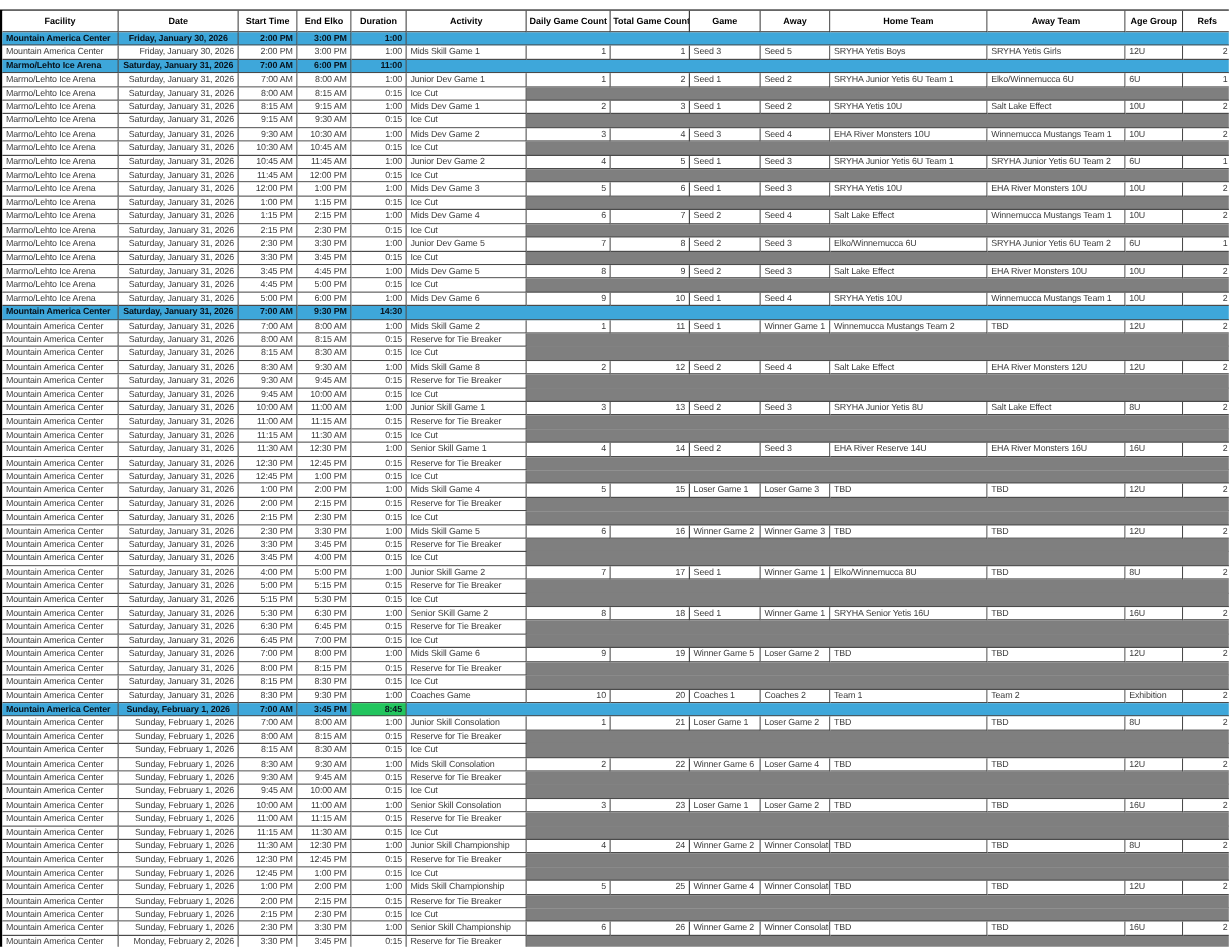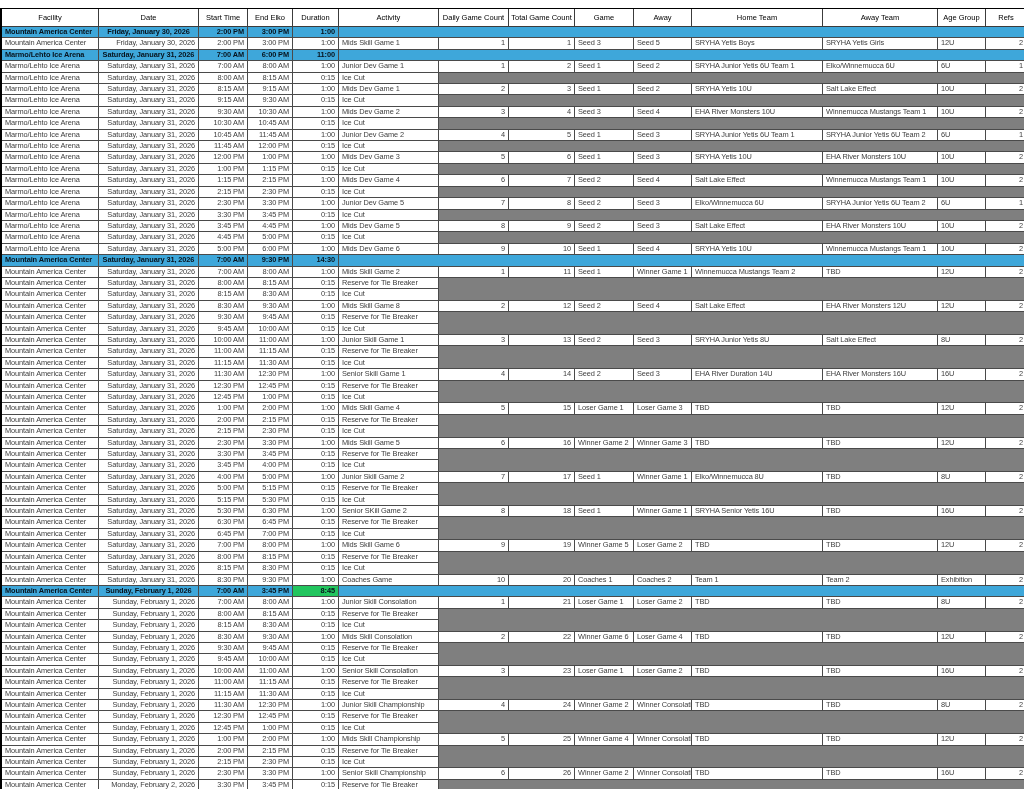--- a/index.html
+++ b/index.html
@@ -1,20 +1,20 @@
 <!DOCTYPE html>
 <html><head>
 <meta charset="utf-8">
 <style>
   html,body{margin:0;padding:0;background:#ffffff;}
   body{width:1024px;height:789px;overflow:hidden;font-family:"Liberation Sans",sans-serif;}
   .sheet{padding-top:8px;}
   table{border-collapse:separate;border-spacing:0;table-layout:fixed;width:1024px;
         border-top:1px solid #000;border-left:2px solid #000;border-right:2px solid #000;border-bottom:4px solid #000;}
-  th{font-size:7.5px;font-weight:400;color:#000;text-align:center;height:17px;
+  th{font-size:7.5px;font-weight:700;color:#000;text-align:center;height:17px;
      border-right:1px solid #3c3c3c;border-bottom:1px solid #3c3c3c;padding:0 2px;
      overflow:hidden;white-space:nowrap;vertical-align:middle;background:#fff;}
   td{font-size:7.4px;color:#3d3d3d;height:10.3px;line-height:10.4px;letter-spacing:-0.1px;
      border-right:1px solid #4a4a4a;border-bottom:1px solid #4a4a4a;padding:0 3px;
      overflow:hidden;white-space:nowrap;vertical-align:middle;background:#fff;}
   th:last-child,td:last-child{border-right:none;}
   td.l{text-align:left}
   td.r{text-align:right}
   td.c{text-align:center}
   tr.section td{font-weight:700;color:#07131d;}
@@ -423,21 +423,21 @@
           <td class="l">Mountain America Center</td>
           <td class="r">Saturday, January 31, 2026</td>
           <td class="r">11:30 AM</td>
           <td class="r">12:30 PM</td>
           <td class="r">1:00</td>
           <td class="l">Senior Skill Game 1</td>
           <td class="r">4</td>
           <td class="r">14</td>
           <td class="l">Seed 2</td>
           <td class="l">Seed 3</td>
-          <td class="l">EHA River Duration 14U</td>
+          <td class="l">EHA River Reserve 14U</td>
           <td class="l">EHA River Monsters 16U</td>
           <td class="l">16U</td>
           <td class="r">2</td>
         </tr>
         <tr>
           <td class="l">Mountain America Center</td>
           <td class="r">Saturday, January 31, 2026</td>
           <td class="r">12:30 PM</td>
           <td class="r">12:45 PM</td>
           <td class="r">0:15</td>

